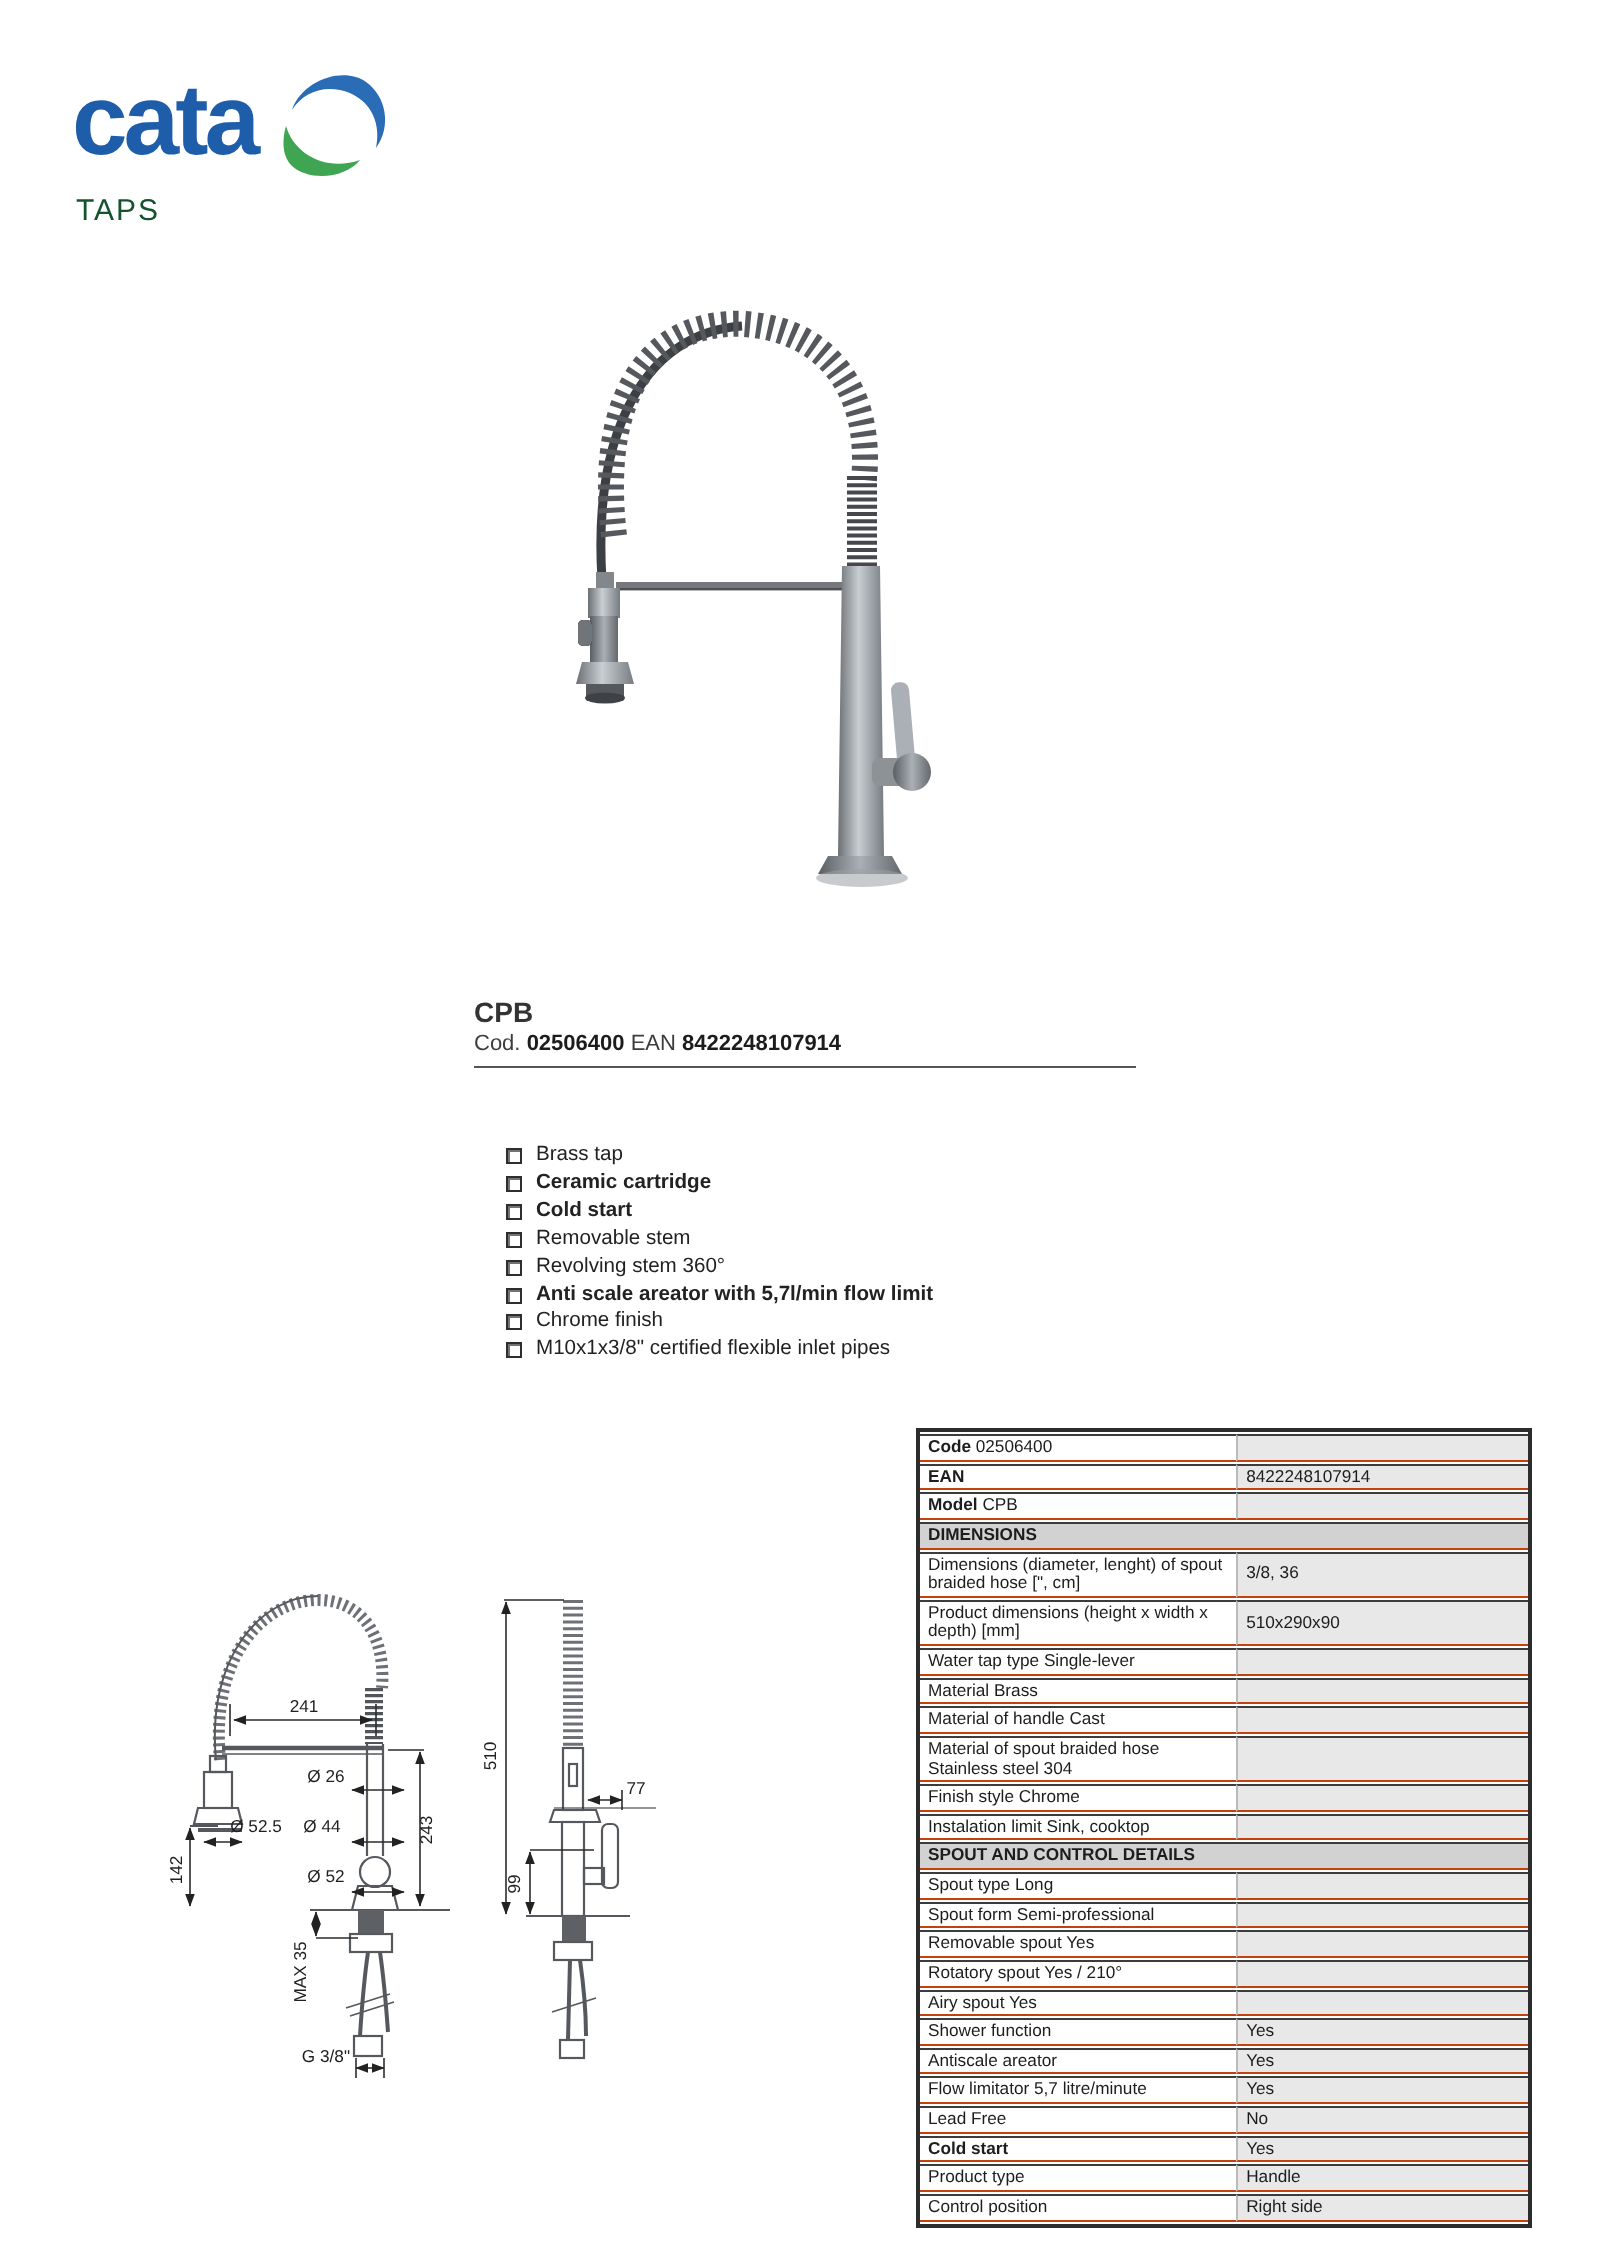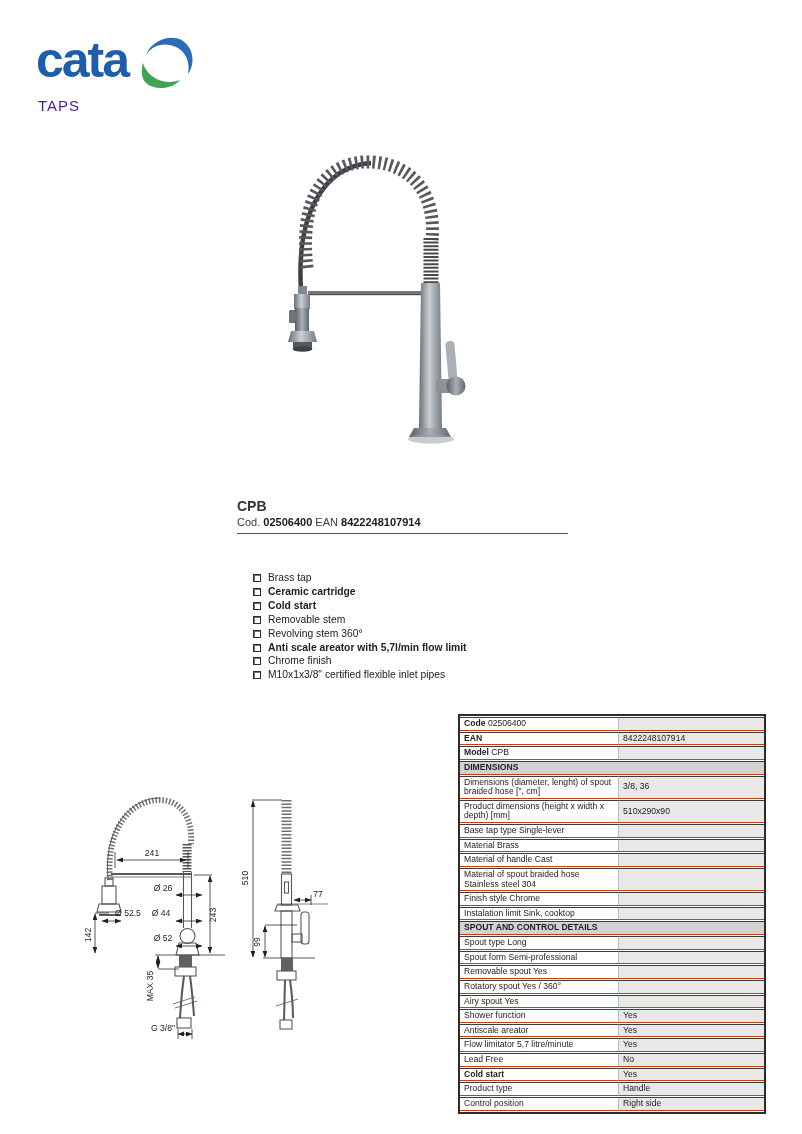--- a/index.html
+++ b/index.html
@@ -2,21 +2,21 @@
 <html><head>
 <meta charset="utf-8">
 <style>
   html,body{margin:0;padding:0;background:#888;}
   .page{position:relative;width:802px;height:1134px;background:#fff;margin:0 auto;
         font-family:"Liberation Sans",sans-serif;color:#2b2b2b;overflow:hidden;}
   
   .logo{position:absolute;left:36px;top:30px;display:flex;align-items:flex-start;}
   .logo-text{font-size:50px;font-weight:bold;letter-spacing:-2px;color:var(--brand-blue);line-height:60px;}
   .logo-mark{margin-left:8px;margin-top:2px;}
-  .tagline{position:absolute;left:38px;top:97px;font-size:15px;letter-spacing:1px;color:#4c1d95;text-align:center;}
+  .tagline{position:absolute;left:38px;top:97px;font-size:15px;letter-spacing:1px;color:#14532d;text-align:center;}
   
   .photo{position:absolute;left:268px;top:140px;}
   
   .prod-head{position:absolute;left:237px;top:498px;width:331px;}
   .prod-title{font-size:14px;font-weight:bold;color:#333;margin:0 0 2px 0;}
   .prod-code{font-size:11px;color:#3d3d3d;}
   .prod-code b{color:#1c1c1c;}
   .rule{border:none;border-top:1.5px solid #555;margin:5px 0 0 0;}
   
   .features{position:absolute;left:237px;top:556px;width:232px;margin:16px;padding:0;list-style:none;}
@@ -250,21 +250,21 @@
           </tr>
           <tr>
             <td class="lbl"><span>Dimensions (diameter, lenght) of spout braided hose [", cm]</span></td>
             <td class="val"><span>3/8, 36</span></td>
           </tr>
           <tr>
             <td class="lbl"><span>Product dimensions (height x width x depth) [mm]</span></td>
             <td class="val"><span>510x290x90</span></td>
           </tr>
           <tr>
-            <td class="lbl"><span>Base tap type Single-lever</span></td>
+            <td class="lbl"><span>Water tap type Single-lever</span></td>
             <td class="val"></td>
           </tr>
           <tr>
             <td class="lbl"><span>Material Brass</span></td>
             <td class="val"></td>
           </tr>
           <tr>
             <td class="lbl"><span>Material of handle Cast</span></td>
             <td class="val"></td>
           </tr>
@@ -289,21 +289,21 @@
           </tr>
           <tr>
             <td class="lbl"><span>Spout form Semi-professional</span></td>
             <td class="val"></td>
           </tr>
           <tr>
             <td class="lbl"><span>Removable spout Yes</span></td>
             <td class="val"></td>
           </tr>
           <tr>
-            <td class="lbl"><span>Rotatory spout Yes / 360°</span></td>
+            <td class="lbl"><span>Rotatory spout Yes / 210°</span></td>
             <td class="val"></td>
           </tr>
           <tr>
             <td class="lbl"><span>Airy spout Yes</span></td>
             <td class="val"></td>
           </tr>
           <tr>
             <td class="lbl"><span>Shower function</span></td>
             <td class="val"><span>Yes</span></td>
           </tr>

